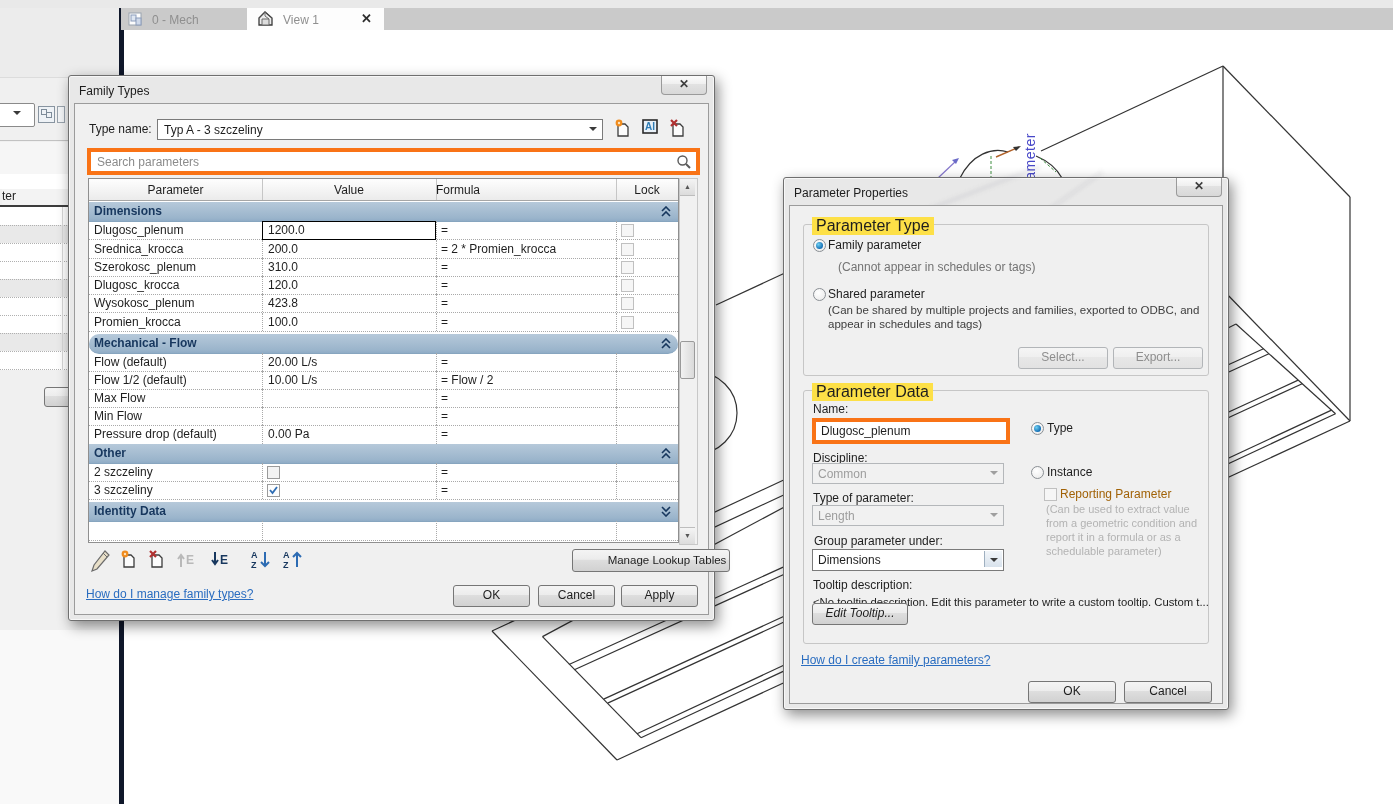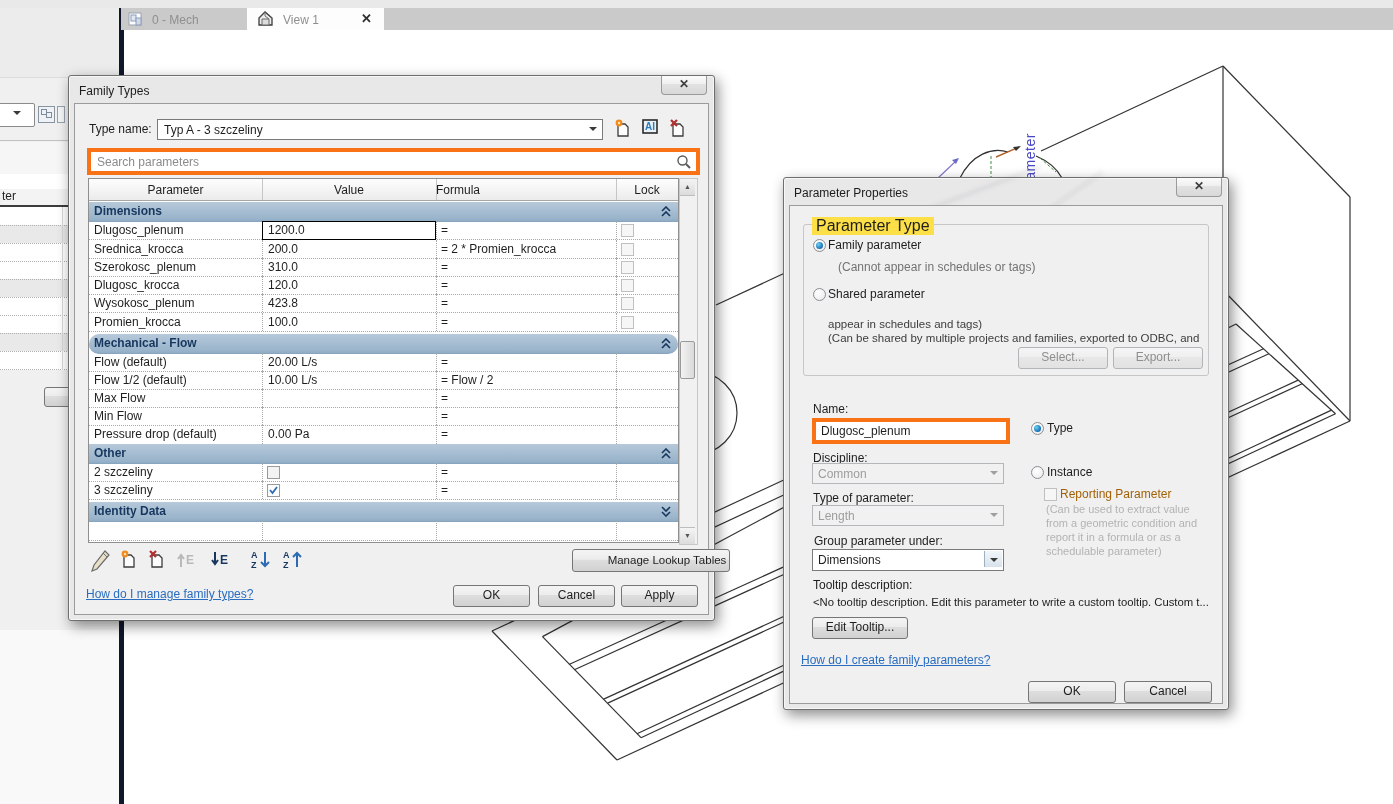--- a/index.html
+++ b/index.html
@@ -374,25 +374,28 @@
   <div class="abs" style="left:255px;top:12px;width:70px;height:4px;background:rgba(115,115,128,.11);transform:rotate(-35deg);filter:blur(2px);"></div>
   <div class="inner">
     <div class="gbox" style="left:13px;top:18px;width:404px;height:150px;">
         <div class="gcap">Parameter Type</div>
       </div>
     <div class="radio sel" style="left:23px;top:33px;"></div>
     <div class="lbl" style="left:38px;top:32px;">Family parameter</div>
     <div class="lbl" style="left:48px;top:54px;color:#737373;">(Cannot appear in schedules or tags)</div>
     <div class="radio" style="left:23px;top:82px;"></div>
     <div class="lbl" style="left:38px;top:81px;">Shared parameter</div>
-    <div class="lbl" style="left:38px;top:98px;color:#3d3d3d;font-size:11.5px;margin-top:28px;">(Can be shared by multiple projects and families, exported to ODBC, and</div>
+    <div class="lbl" style="left:38px;top:98px;color:#3d3d3d;font-size:11.5px;">(Can be shared by multiple projects and families, exported to ODBC, and</div>
     <div class="lbl" style="left:38px;top:112px;color:#3d3d3d;font-size:11.5px;">appear in schedules and tags)</div>
     <div class="btn dis" style="left:228px;top:141px;width:88px;height:20px;line-height:19px;">Select...</div>
     <div class="btn dis" style="left:323px;top:141px;width:88px;height:20px;line-height:19px;">Export...</div>
 
+    <div class="gbox" style="left:13px;top:184px;width:404px;height:252px;">
+        <div class="gcap">Parameter Data</div>
+      </div>
     <div class="lbl" style="left:23px;top:196px;">Name:</div>
     <div class="tbox" style="left:22px;top:212px;width:190px;height:18px;">
         <div class="lbl" style="left:5px;top:2px;">Dlugosc_plenum</div>
       </div>
     <div class="radio sel" style="left:241px;top:216px;"></div>
     <div class="lbl" style="left:257px;top:215px;">Type</div>
     <div class="lbl" style="left:23px;top:245px;">Discipline:</div>
     <div class="combo dis" style="left:22px;top:257px;width:190px;height:19px;">
       <div class="glbl" style="left:5px;top:3px;color:#9d9d9d;">Common</div>
         <div class="carr g"></div>
@@ -411,18 +414,18 @@
     <div class="glbl" style="left:256px;top:325px;color:#b3b3b3;font-size:11px;">report it in a formula or as a</div>
     <div class="glbl" style="left:256px;top:339px;color:#b3b3b3;font-size:11px;">schedulable parameter)</div>
     <div class="lbl" style="left:24px;top:328px;">Group parameter under:</div>
     <div class="combo" style="left:22px;top:343px;width:190px;height:20px;">
       <div class="lbl" style="left:5px;top:3px;">Dimensions</div>
       <div class="abs" style="right:1px;top:1px;width:17px;height:16px;background:linear-gradient(#f2f6fa,#d8e2ec);border-left:1px solid #9fb0c0;"></div>
       <div class="carr" style="right:5px;top:8px;"></div>
       </div>
     <div class="lbl" style="left:23px;top:372px;">Tooltip description:</div>
     <div class="lbl" style="left:23px;top:390px;font-size:11.3px;">&lt;No tooltip description. Edit this parameter to write a custom tooltip. Custom t...</div>
-    <div class="btn" style="left:22px;top:411px;width:94px;height:20px;line-height:19px;">Edit Tooltip...</div>
+    <div class="btn" style="left:22px;top:397px;width:94px;height:20px;line-height:19px;font-style:italic;">Edit Tooltip...</div>
     <div class="link" style="left:11px;top:447px;">How do I create family parameters?</div>
     <div class="btn" style="left:238px;top:475px;width:86px;height:20px;line-height:19px;">OK</div>
     <div class="btn" style="left:334px;top:475px;width:86px;height:20px;line-height:19px;">Cancel</div>
   </div>
 </div>
 
 </body></html>

